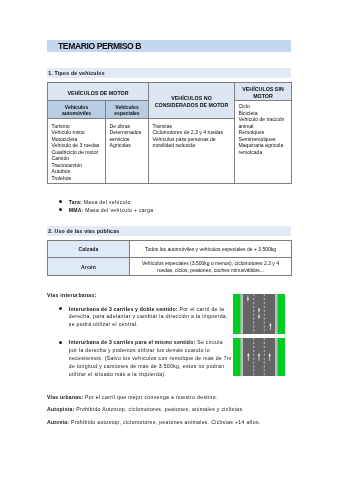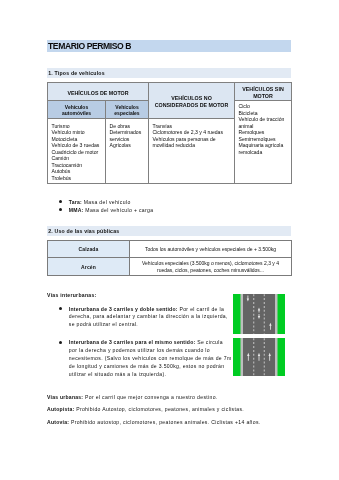--- a/index.html
+++ b/index.html
@@ -1,19 +1,19 @@
 <!DOCTYPE html>
 <html><head>
 <meta charset="utf-8">
 <style>
   html,body{margin:0;padding:0;}
   body{width:339px;height:480px;background:#ffffff;font-family:"Liberation Sans",sans-serif;-webkit-font-smoothing:antialiased;}
   .page{position:relative;width:339px;height:480px;overflow:hidden;}
   .doc{position:absolute;left:47px;top:0;width:244px;}
-  .title{display:block;background:#c3d7ee;color:#0c0c0c;font-weight:bold;font-size:8.6px;line-height:12px;letter-spacing:-0.42px;padding-left:1px;}
+  .title{display:block;background:#c3d7ee;color:#0c0c0c;font-weight:bold;font-size:8.6px;line-height:12px;letter-spacing:-0.42px;padding-left:11px;}
   .sec{display:block;background:#e2eaf4;color:#0f0f0f;font-weight:bold;font-size:5.2px;line-height:10px;letter-spacing:0.2px;padding-left:1.2px;}
   table.vt{border-collapse:collapse;table-layout:fixed;width:244px;font-size:4.2px;color:#0d0d0d;}
   table.vt td{vertical-align:top;border:0.7px solid #808080;padding:0;}
   table.vt td.hdr{background:#dce6f2;text-align:center;font-weight:bold;font-size:5.3px;line-height:6.6px;letter-spacing:.02px;vertical-align:middle;}
   table.vt td.sub{background:#b8cce4;text-align:center;font-weight:bold;font-size:5px;line-height:6.6px;vertical-align:middle;padding:1.8px 5px 0;}
   table.vt td.cell{padding:3.5px 1.5px 1px 3.5px;line-height:6.5px;font-size:5.1px;}
   table.vt td.cell div{white-space:normal;}
   table.vt td.cell.c4{padding-top:2px;}
   table.vt td.hdr.h1{padding-top:4.5px;}
   table.vt td.hdr.h3{padding-top:2.2px;}

